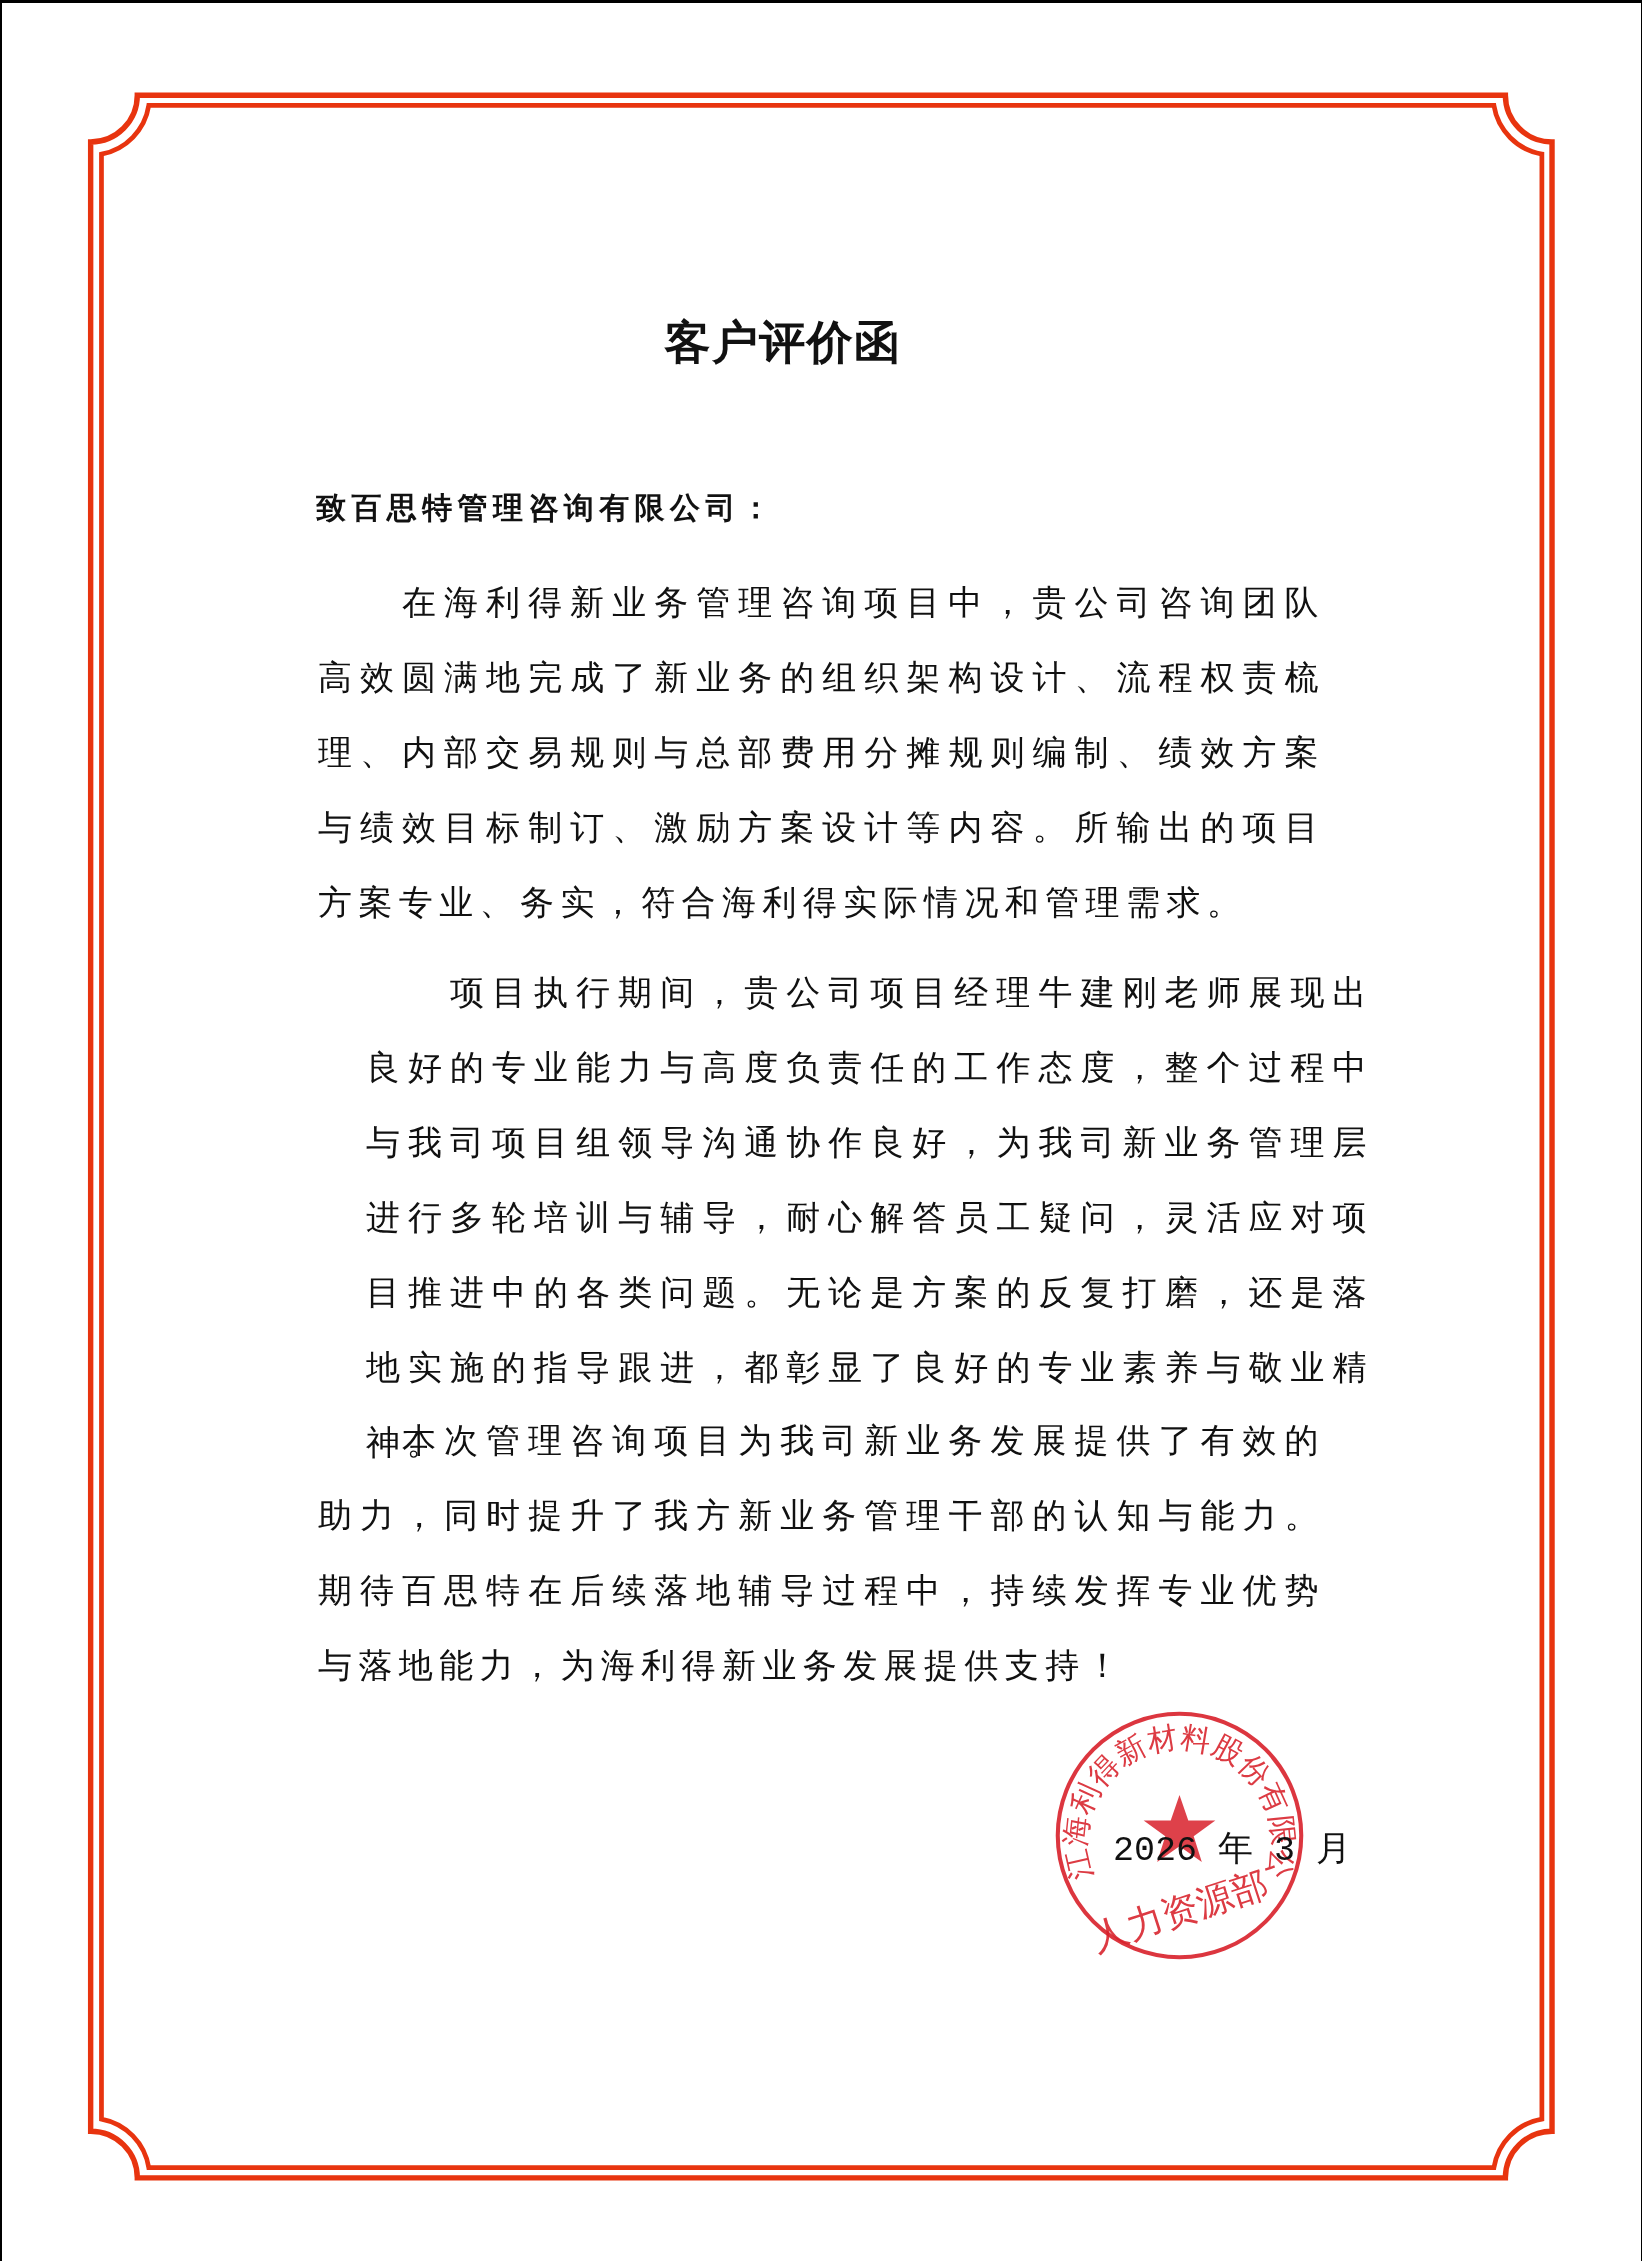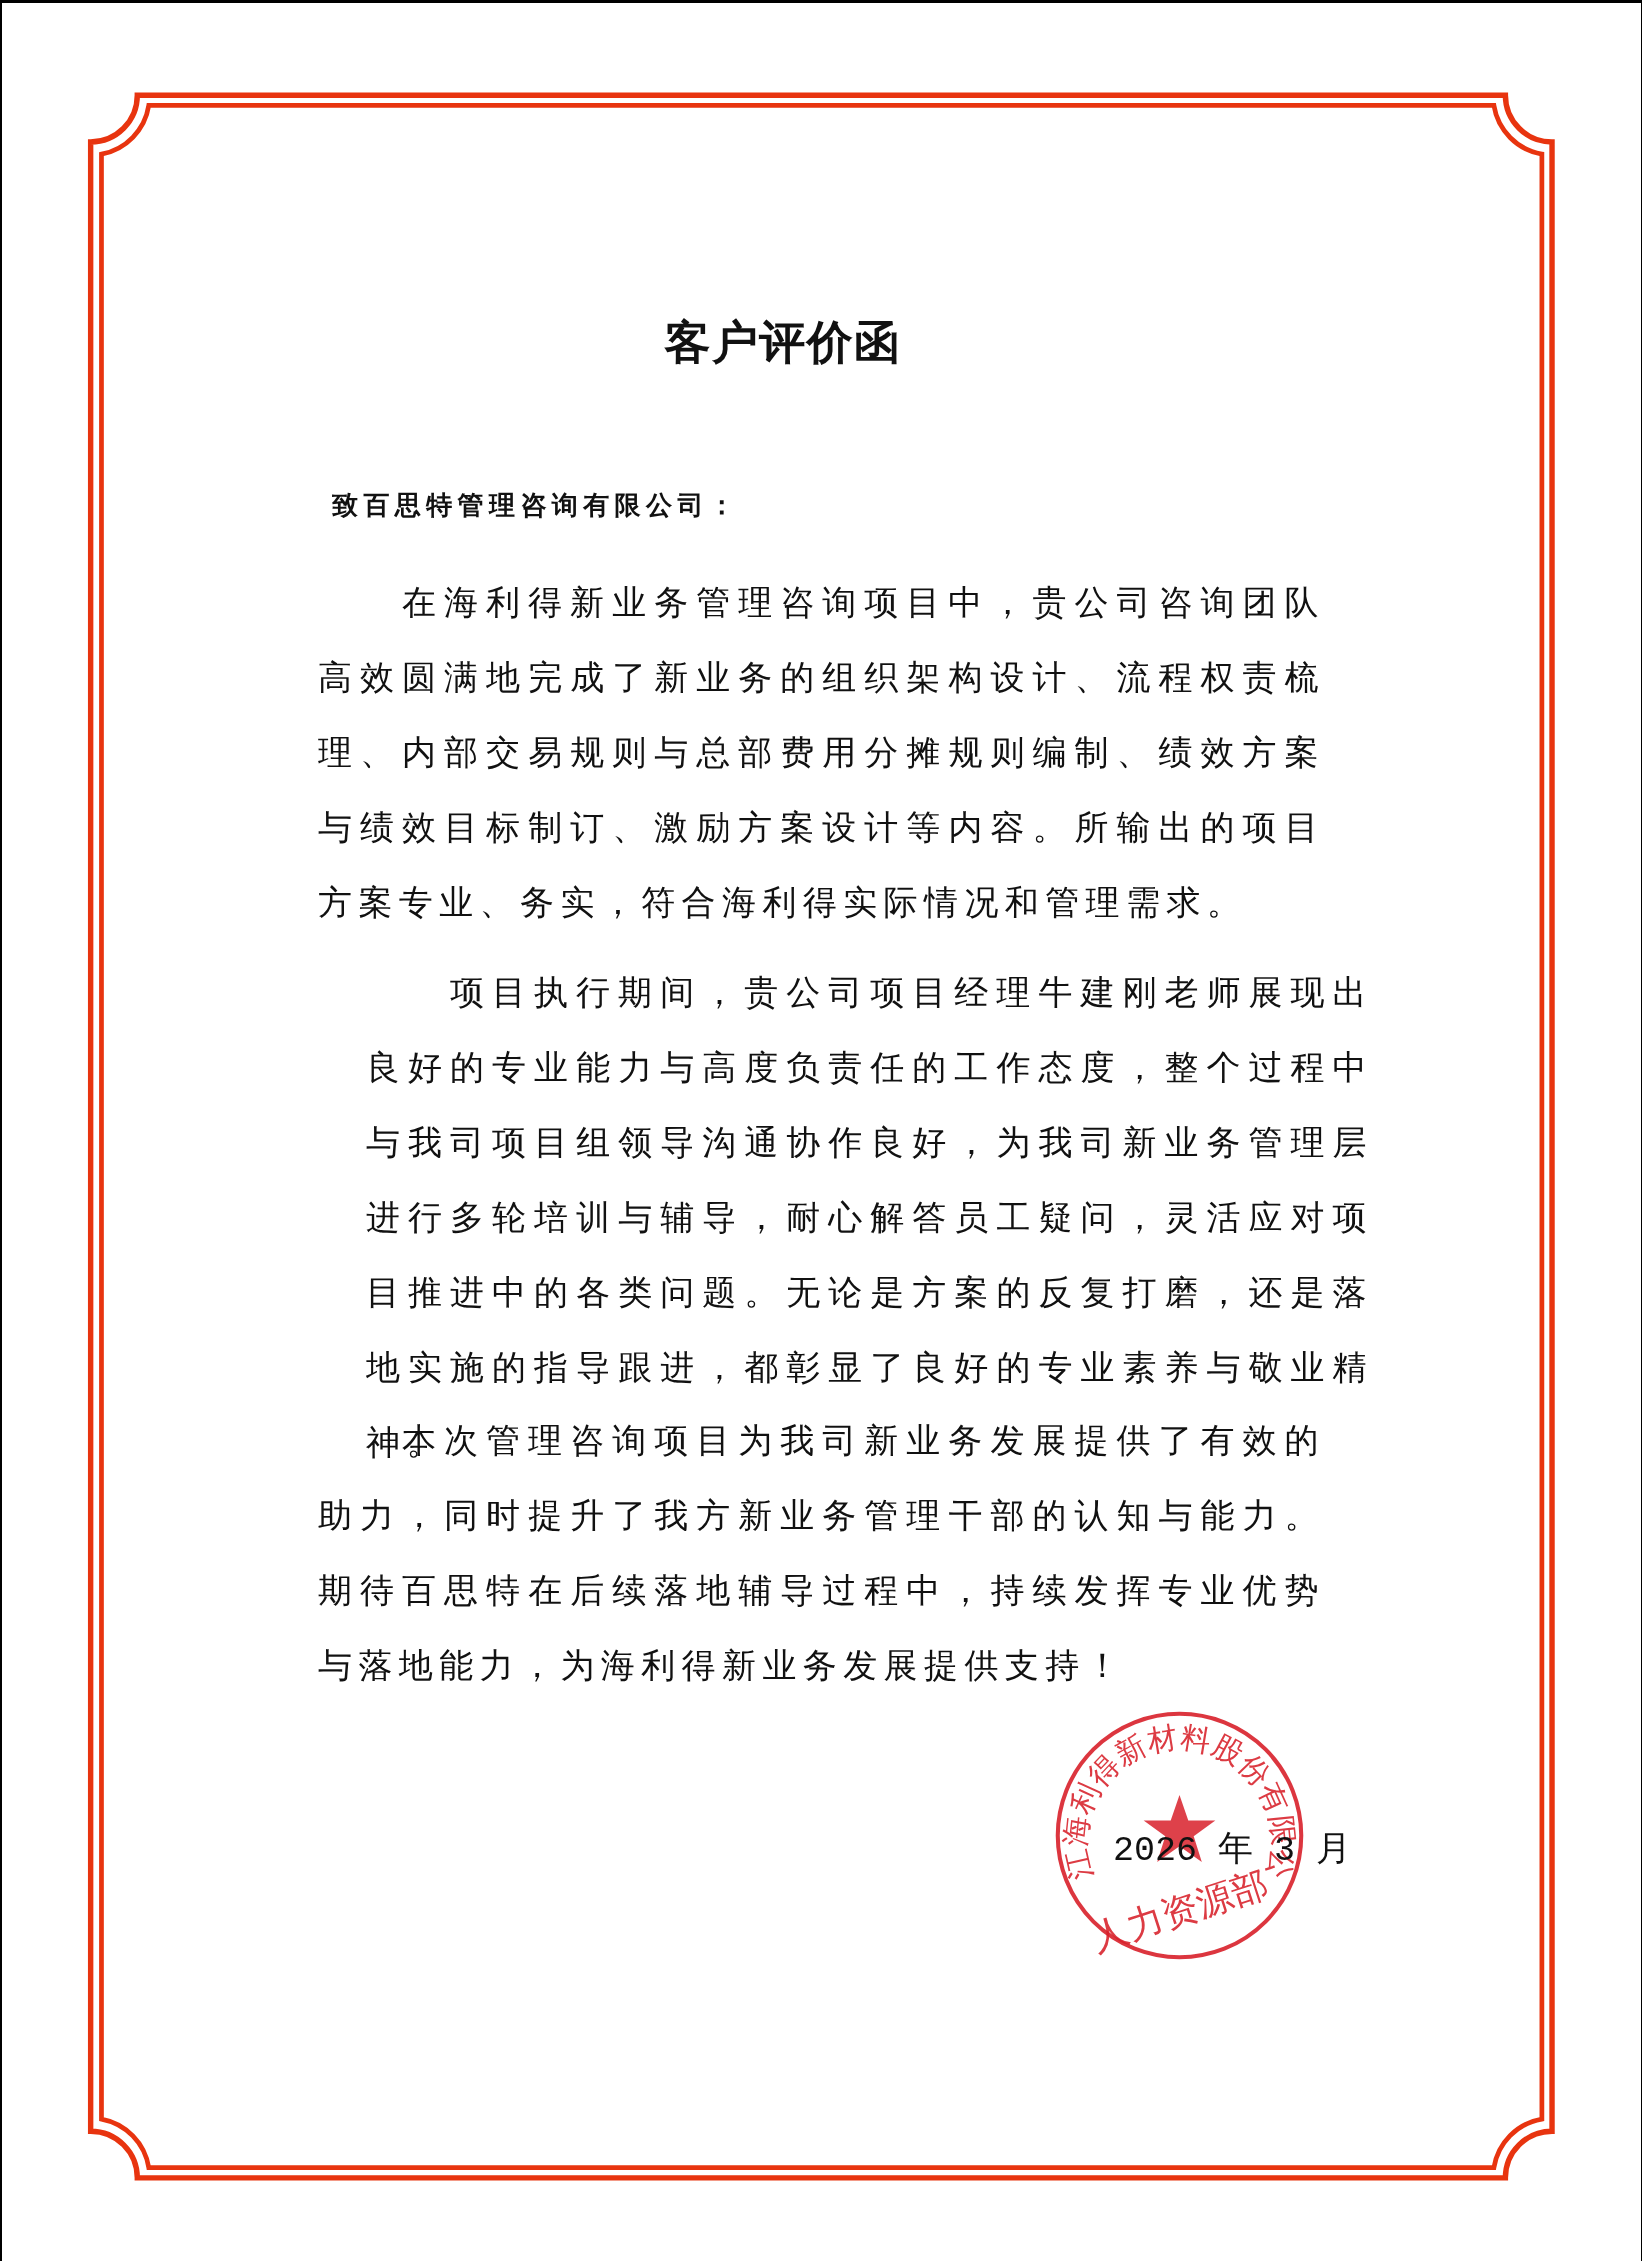--- a/index.html
+++ b/index.html
@@ -12,22 +12,22 @@
   .edge-top { position: absolute; left: 0; top: 0; width: 1642px; height: 3.4px; background: #000; }
   .edge-left { position: absolute; left: 0; top: 0; width: 2px; height: 2261px; background: #000; }
   .edge-right { position: absolute; right: 0; top: 0; width: 1.4px; height: 2261px; background: #000; }
   .frame { position: absolute; left: 0; top: 0; }
   .title {
     position: absolute; left: 0; width: 1566px; top: 312px;
     text-align: center; font-size: 46px; font-weight: bold; letter-spacing: 1.4px;
     font-family: "DejaVu Sans", "Liberation Sans", sans-serif;
   }
   .addressee {
-    position: absolute; left: 332px; top: 488px;
-    font-size: 26px; font-weight: bold; letter-spacing: 5.4px;
+    position: absolute; left: 316px; top: 488px;
+    font-size: 30px; font-weight: bold; letter-spacing: 5.4px;
     font-family: "DejaVu Sans", "Liberation Sans", sans-serif;
   }
   .para {
     position: absolute; left: 318px; width: 1007px;
     font-size: 34px; line-height: 75px; letter-spacing: 6.4px;
     text-indent: 84px; text-align: justify;
     font-family: "DejaVu Sans", "Liberation Sans", sans-serif;
     font-weight: normal;
   }
   .p1 { top: 565px; }

